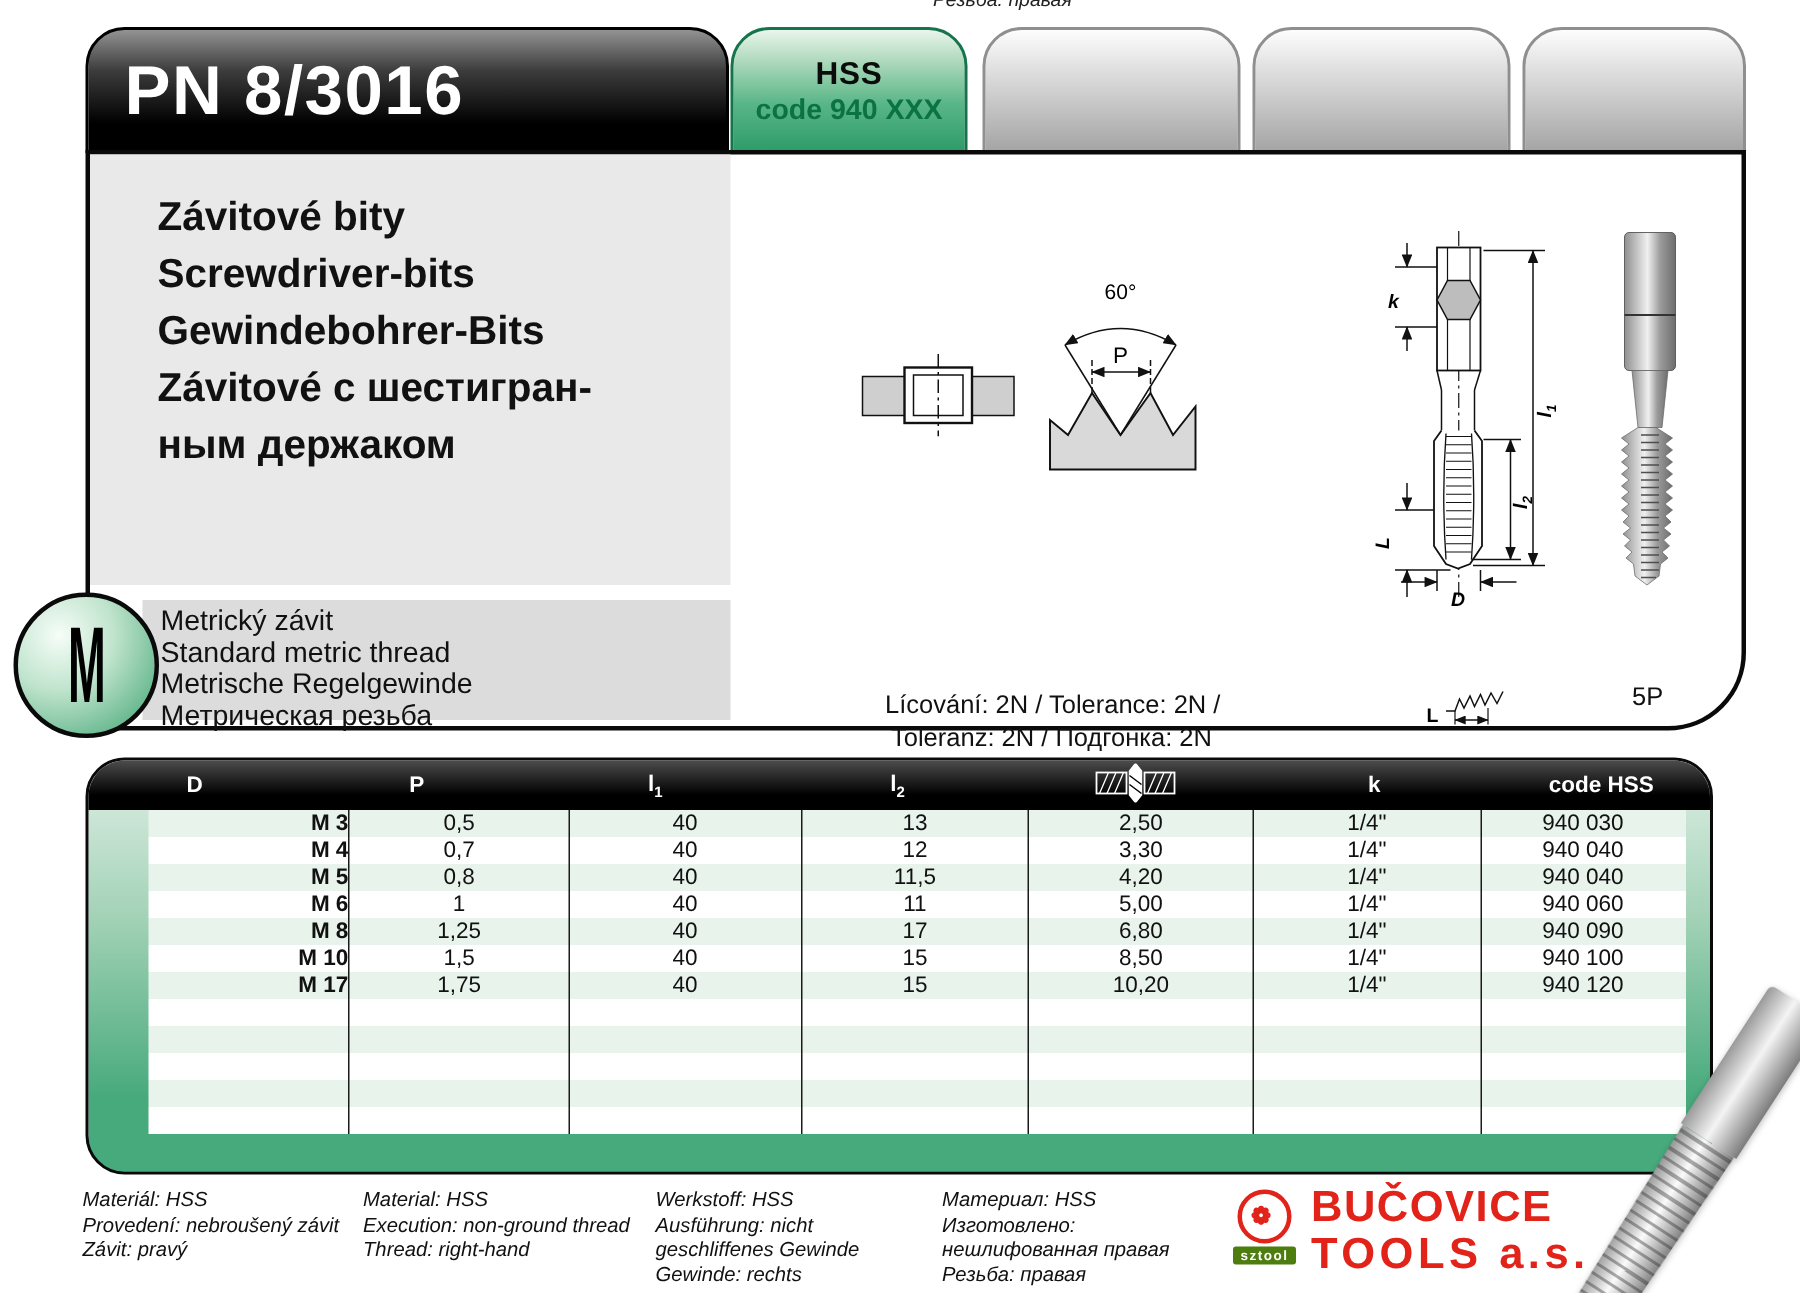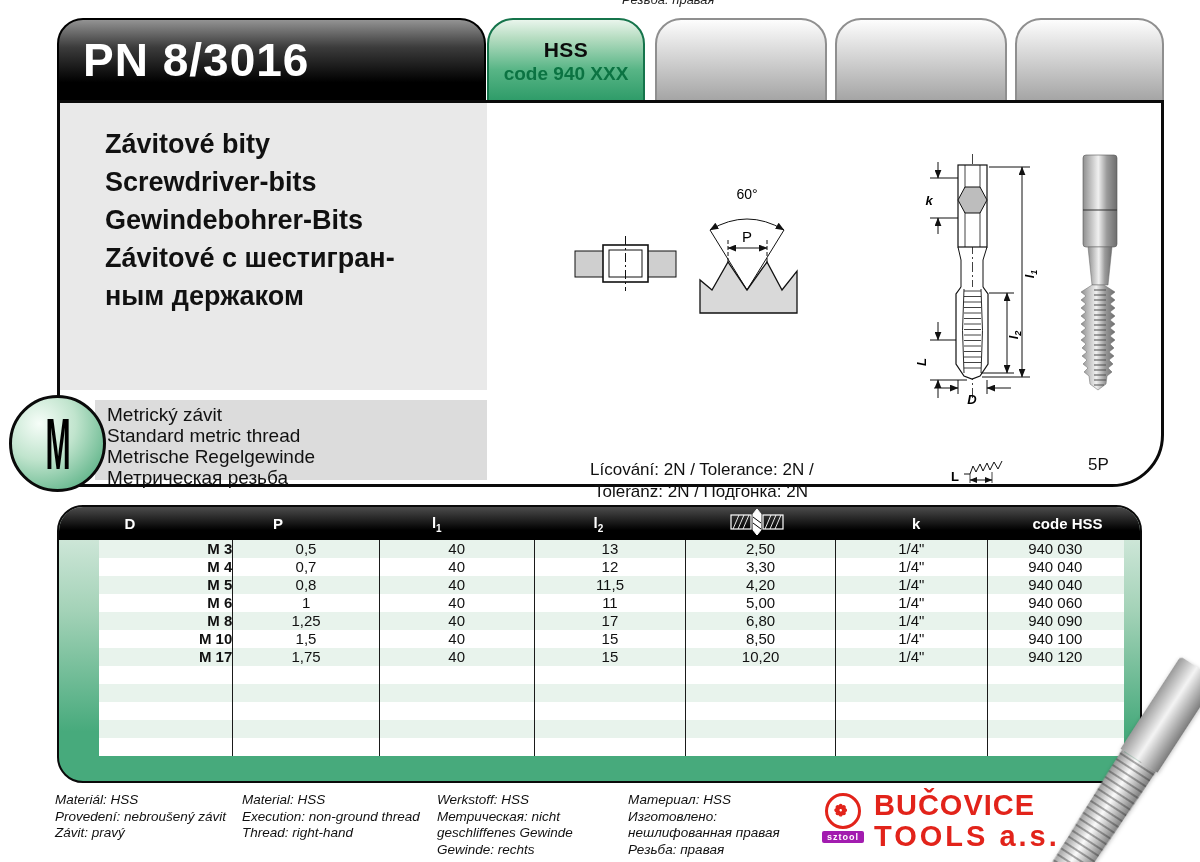--- a/index.html
+++ b/index.html
@@ -57,21 +57,21 @@
   .tcell:last-child{border-right:none;}
   .trow .tcell:first-child{font-weight:bold;text-align:right;}
 
   
   .fcol{position:absolute;top:792px;font-style:italic;font-size:13.5px;line-height:16.5px;}
   .fc1{left:55px;} .fc2{left:242px;} .fc3{left:437px;} .fc4{left:628px;}
   .logo{position:absolute;left:822px;top:793px;width:42px;text-align:center;}
   .logo-emblem{width:36px;height:36px;border-radius:50%;border:3px solid #e2231a;box-sizing:border-box;
                margin:0 auto;position:relative;background:#fff;}
   .logo-emblem i{position:absolute;left:6px;top:5px;font-style:normal;color:#e2231a;font-size:16px;font-weight:bold;}
-  .logo-text{margin-top:2px;background:#a21caf;color:#fff;font-size:9px;font-weight:bold;
+  .logo-text{margin-top:2px;background:#4d7c0f;color:#fff;font-size:9px;font-weight:bold;
              border-radius:2px;padding:1px 0;letter-spacing:1px;}
   .brand{position:absolute;left:874px;top:790px;color:#e2231a;font-weight:800;letter-spacing:1px;}
   .brand .b1{font-size:29px;line-height:31px;}
   .brand .b2{font-size:29px;line-height:31px;letter-spacing:3px;}
 
   
   .tap-photo{position:absolute;left:1098px;top:645px;width:44px;height:290px;transform:rotate(33deg);z-index:6;
              filter:drop-shadow(1px 1px 2px rgba(0,0,0,.25));}
   .tap-shank{height:38%;background:linear-gradient(90deg,#9a9a9a,#f4f4f4 45%,#7c7c7c);border-radius:4px 4px 0 0;}
   .tap-thread{height:62%;
@@ -362,21 +362,21 @@
       <div>Provedení: nebroušený závit</div>
       <div>Závit: pravý</div>
     </div>
   <div class="fcol fc2">
       <div>Material: HSS</div>
       <div>Execution: non-ground thread</div>
       <div>Thread: right-hand</div>
     </div>
   <div class="fcol fc3">
       <div>Werkstoff: HSS</div>
-      <div>Метрическая: nicht</div>
+      <div>Ausführung: nicht</div>
       <div>geschliffenes Gewinde</div>
       <div>Gewinde: rechts</div>
     </div>
   <div class="fcol fc4">
       <div>Материал: HSS</div>
       <div>Изготовлено:</div>
       <div>нешлифованная правая</div>
       <div>Резьба: правая</div>
     </div>
 

